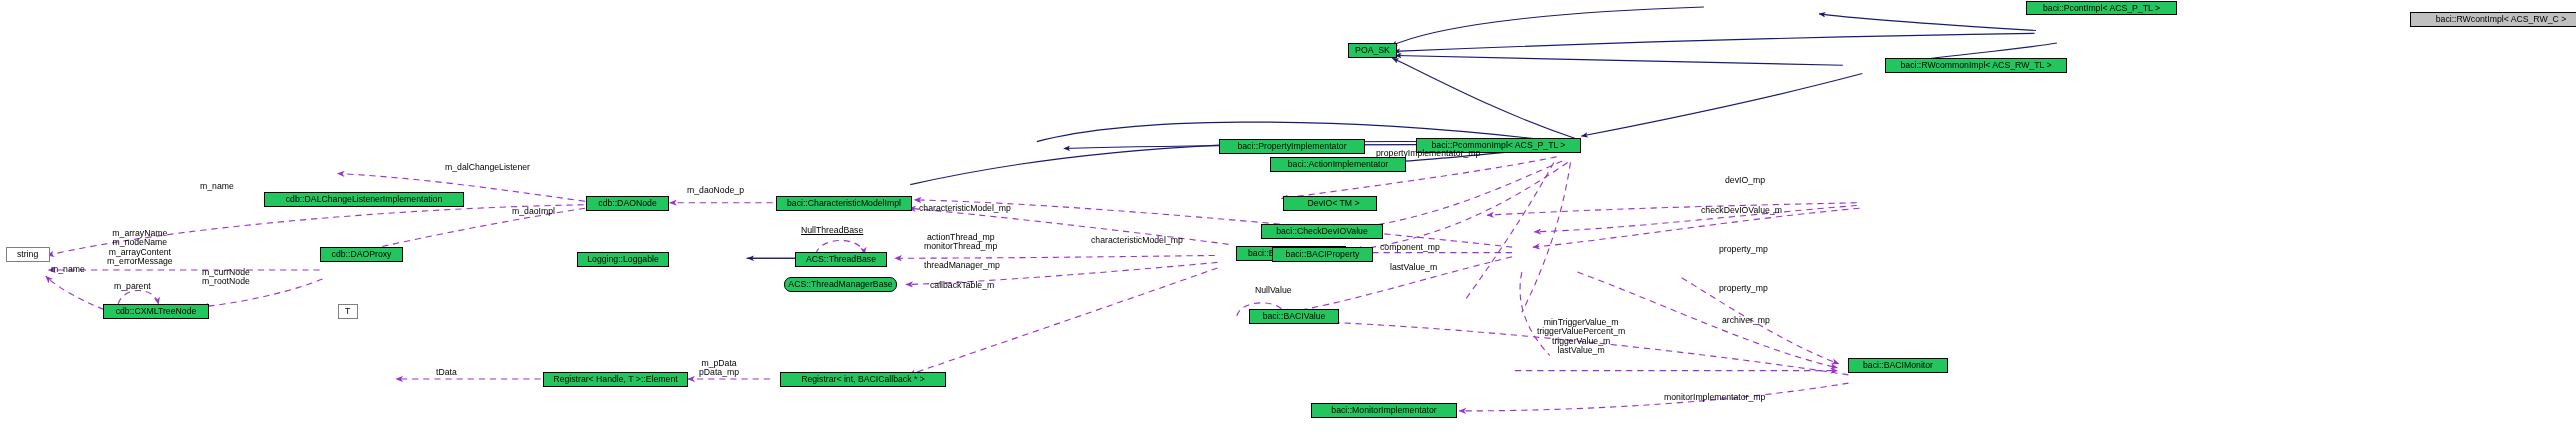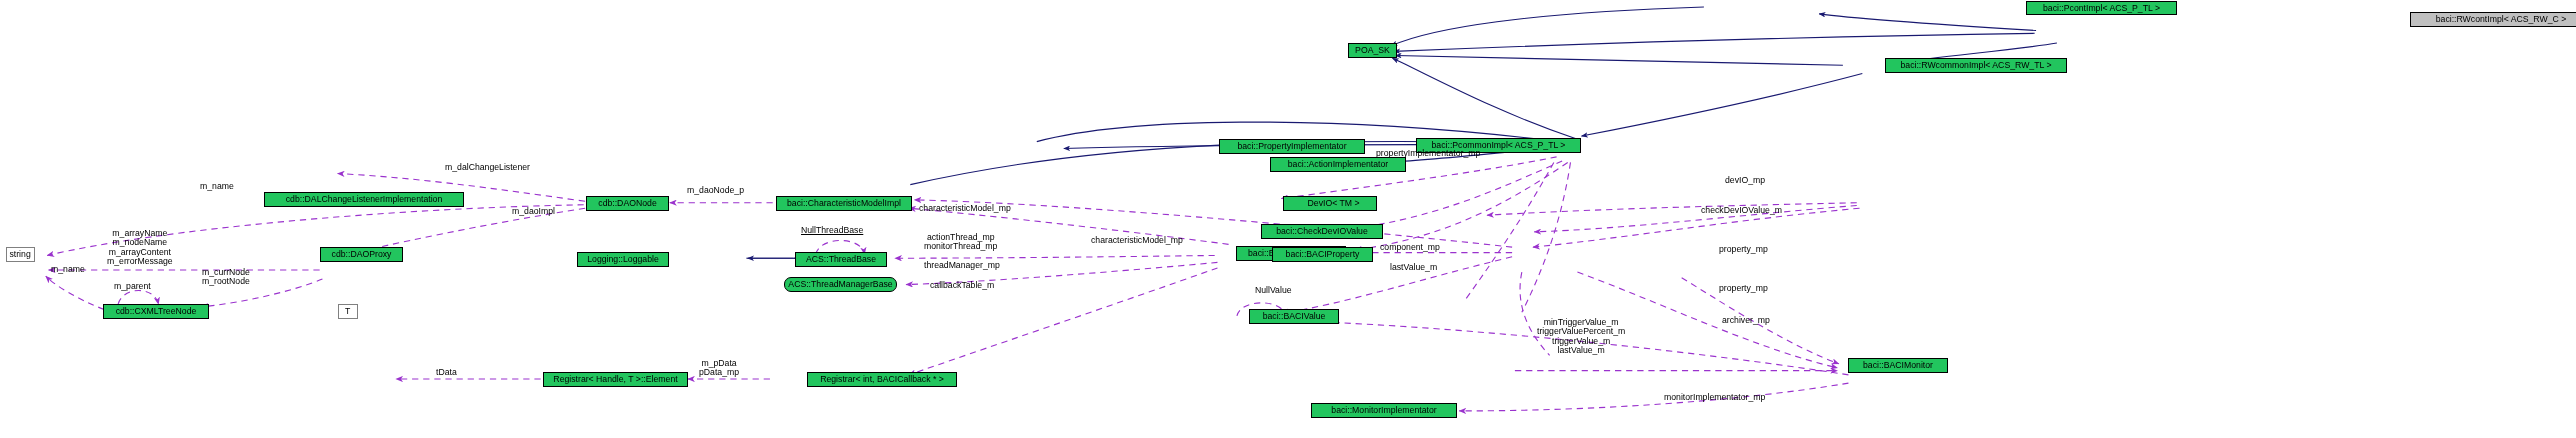--- a/index.html
+++ b/index.html
@@ -143,21 +143,21 @@
 
       <path d="M2660,552 C2500,578 2300,592 2100,592" marker-end="url(#ah-purple)"></path>
 
       <path d="M2190,392 C2180,440 2200,480 2230,512"></path>
 
       <path d="M2236,234 C2200,300 2160,360 2110,430"></path>
       <path d="M2260,234 C2250,300 2230,370 2190,450"></path>
     </g>
   </svg>
 
-  <div class="node light" style="left:5.6px;top:247px;width:29px;">
+  <div class="node light" style="left:5.6px;top:247px;width:44px;">
       <span>string</span>
     </div>
   <div class="node" style="left:103px;top:304px;width:106px;">
       <span>cdb::CXMLTreeNode</span>
     </div>
   <div class="node" style="left:320px;top:247px;width:83px;">
       <span>cdb::DAOProxy</span>
     </div>
   <div class="node" style="left:264px;top:156px;width:200px;margin-top:36px;">
       <span>cdb::DALChangeListenerImplementation</span>
@@ -173,21 +173,21 @@
     </div>
   <div class="node" style="left:795px;top:252px;width:92px;">
       <span>ACS::ThreadBase</span>
     </div>
   <div class="node" style="left:784px;top:277px;width:113px;border-radius:7px;">
       <span>ACS::ThreadManagerBase</span>
     </div>
   <div class="node" style="left:543px;top:372px;width:145px;">
       <span>Registrar&lt; Handle, T &gt;::Element</span>
     </div>
-  <div class="node" style="left:807px;top:372px;width:150px;">
+  <div class="node" style="left:780px;top:372px;width:166px;">
       <span>Registrar&lt; int, BACICallback * &gt;</span>
     </div>
   <div class="node" style="left:776px;top:196px;width:136px;">
       <span>baci::CharacteristicModelImpl</span>
     </div>
   <div class="node" style="left:1236px;top:246px;width:110px;">
       <span>baci::BACIComponent</span>
     </div>
   <div class="node" style="left:1249px;top:309px;width:90px;">
       <span>baci::BACIValue</span>

